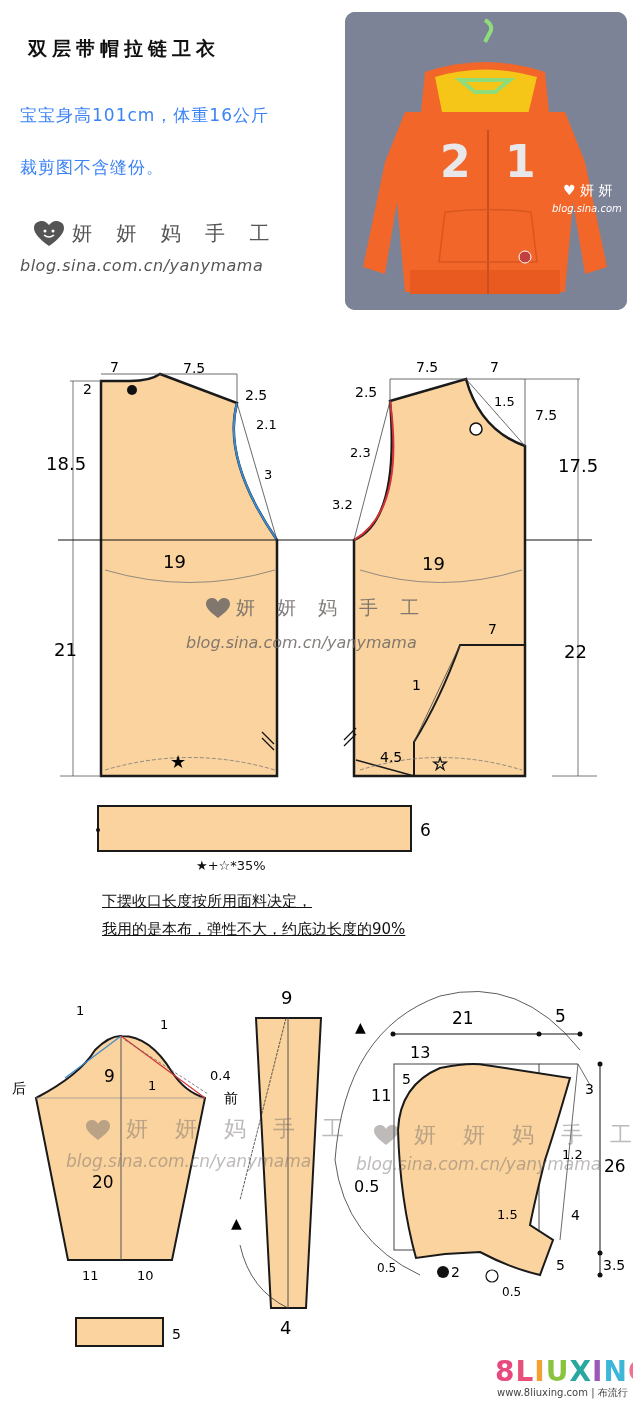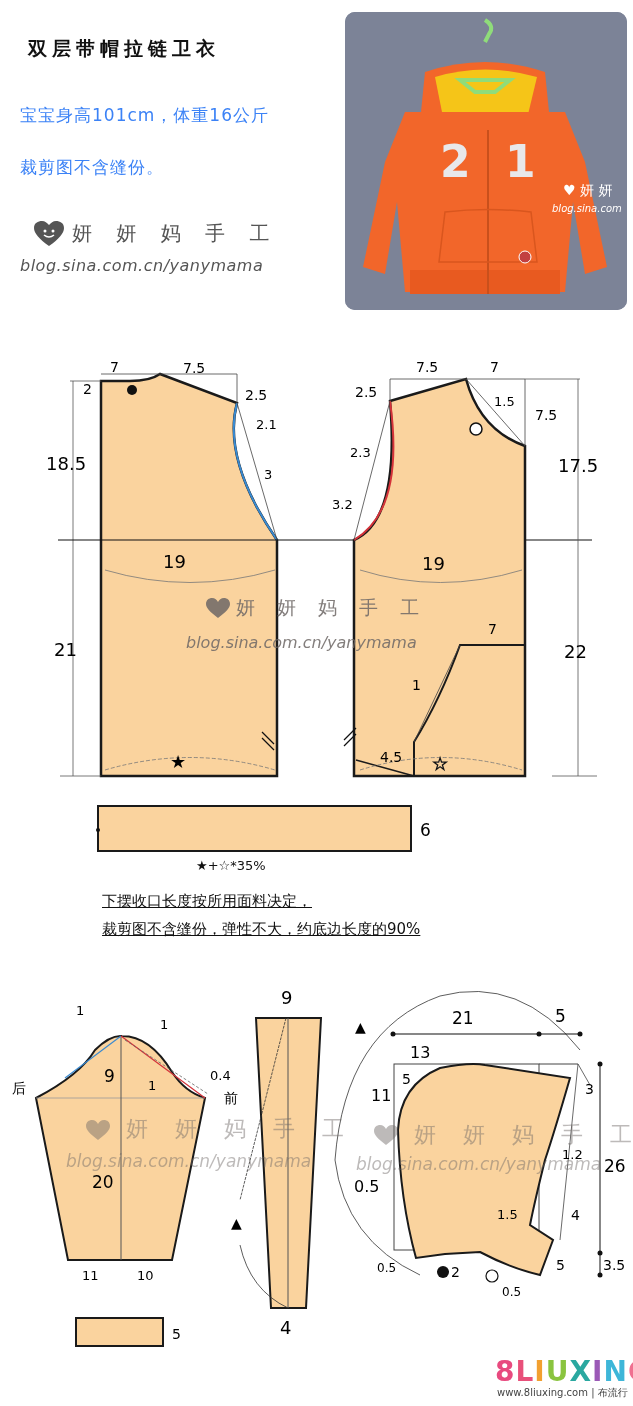--- a/index.html
+++ b/index.html
@@ -223,18 +223,18 @@
     <text x="126" y="1136" font-size="22" fill="#6e6866" letter-spacing="10">妍 妍 妈 手 工</text>
     <use href="#wm-heart" x="386" y="1133"></use>
     <text x="414" y="1142" font-size="22" fill="#6e6866" letter-spacing="10">妍 妍 妈 手 工</text>
     <text x="66" y="1167" font-size="17" fill="#6e6866" font-style="italic">blog.sina.com.cn/yanymama</text>
     <text x="356" y="1170" font-size="17" fill="#6e6866" font-style="italic">blog.sina.com.cn/yanymama</text>
   </g>
 </svg>
 
 <div class="abs formula">★+☆*35%</div>
 <div class="abs note note1">下摆收口长度按所用面料决定，</div>
-<div class="abs note note2">裁剪图不含缝份，弹性不大，约底边长度的90%</div>
+<div class="abs note note2">我用的是本布，弹性不大，约底边长度的90%</div>
 
 <div class="abs footer-logo">
   <span style="color:#e84a7f">8</span><span style="color:#e8507a">L</span><span style="color:#f2a030">I</span><span style="color:#8ac43f">U</span><span style="color:#2aa8a0">X</span><span style="color:#9b59b6">I</span><span style="color:#3eb6d8">N</span><span style="color:#f07090">G</span>
 </div>
 <div class="abs footer-url">www.8liuxing.com | 布流行</div>
 
 </body></html>

